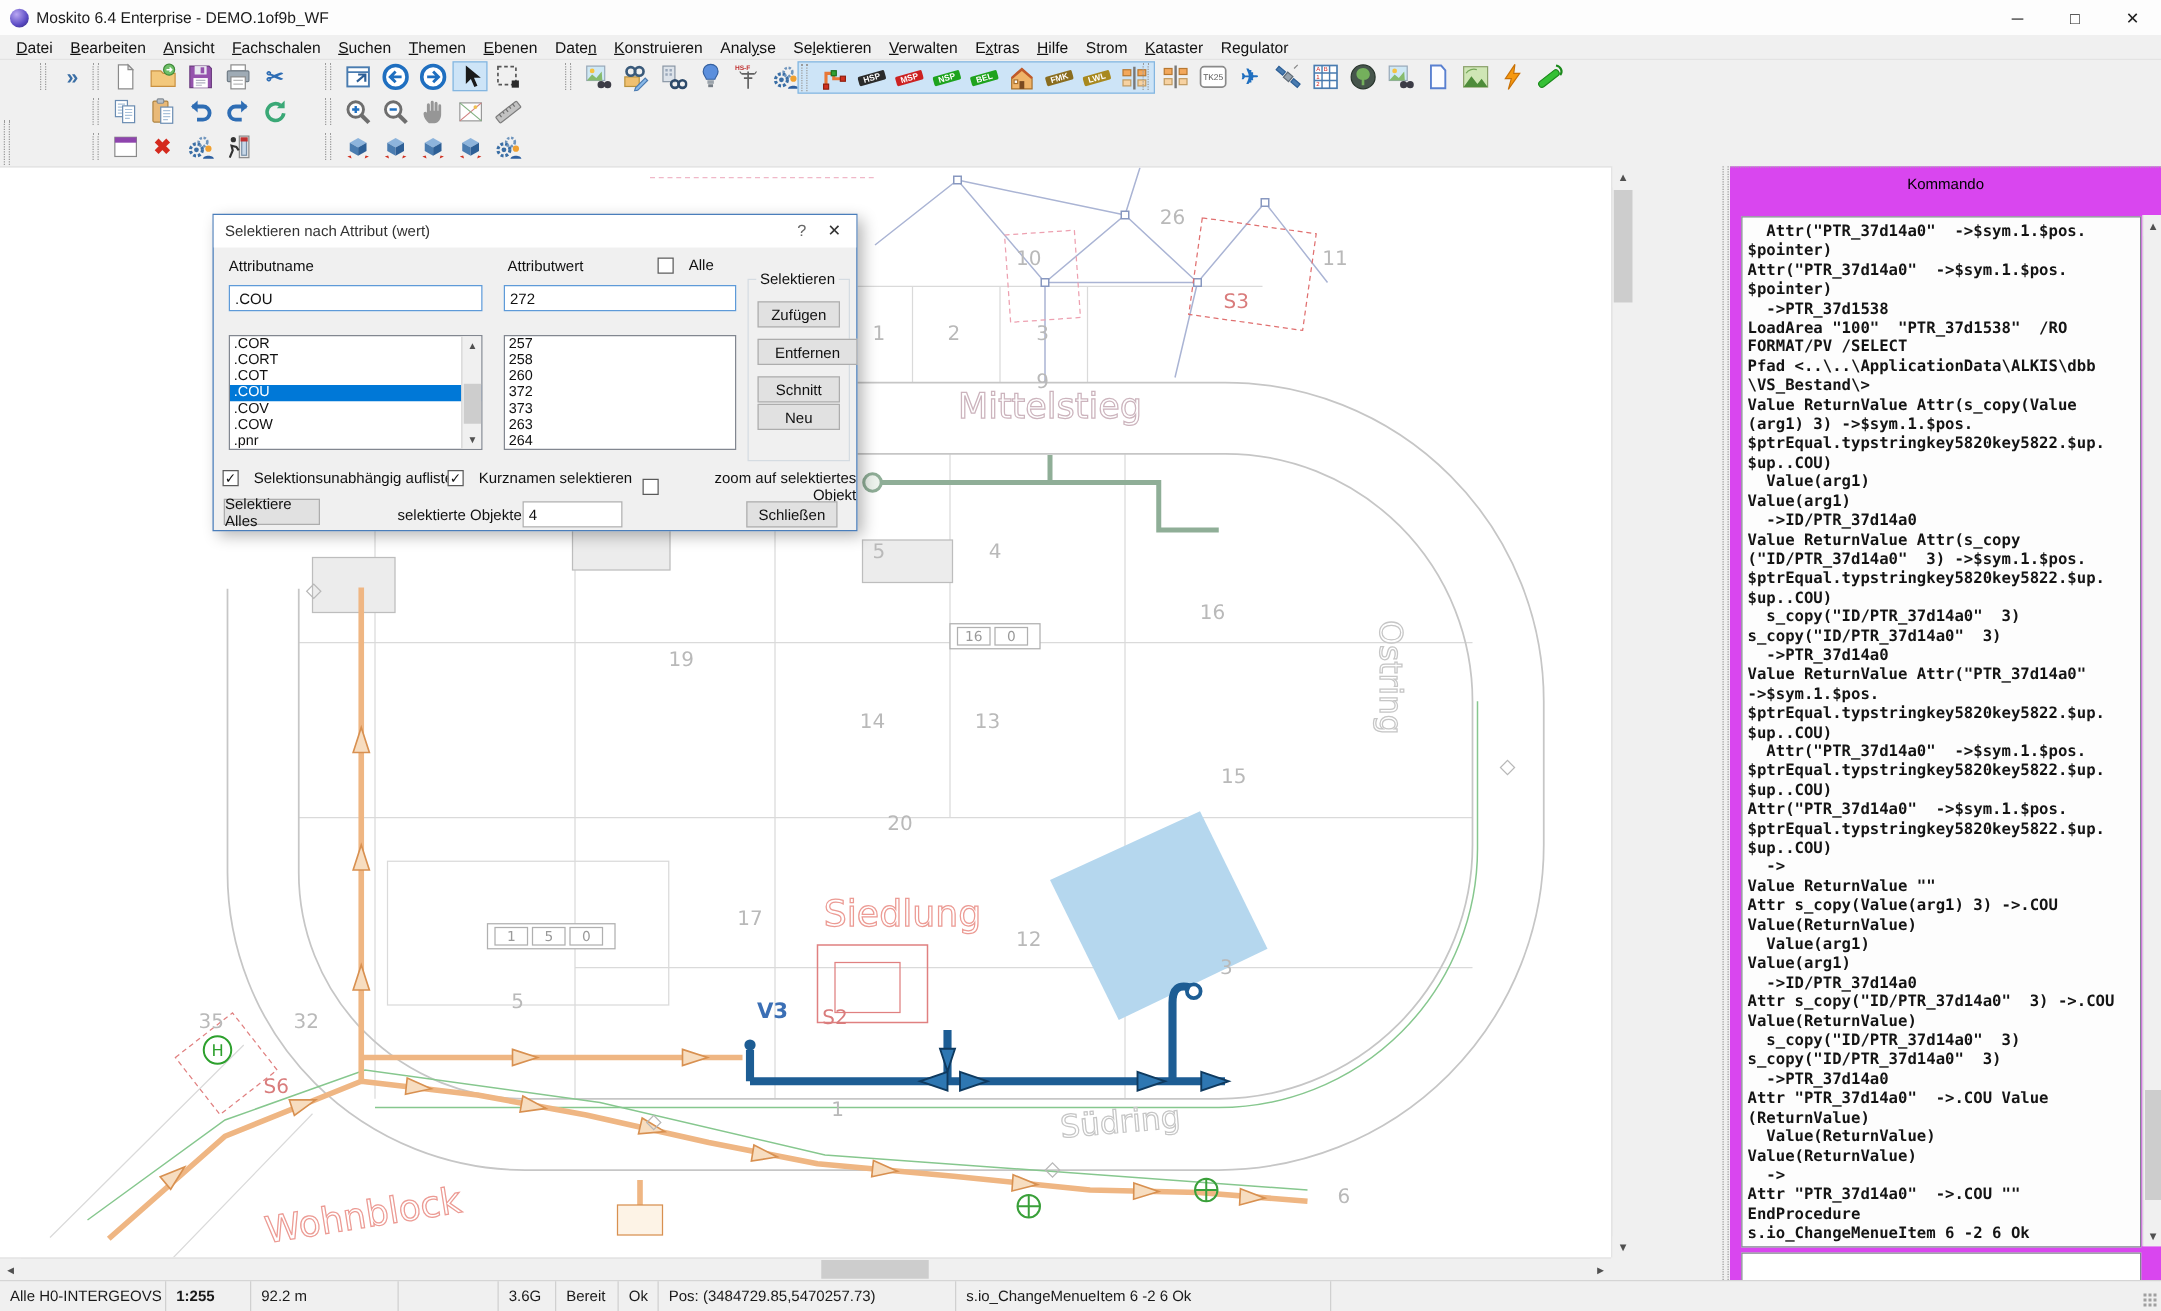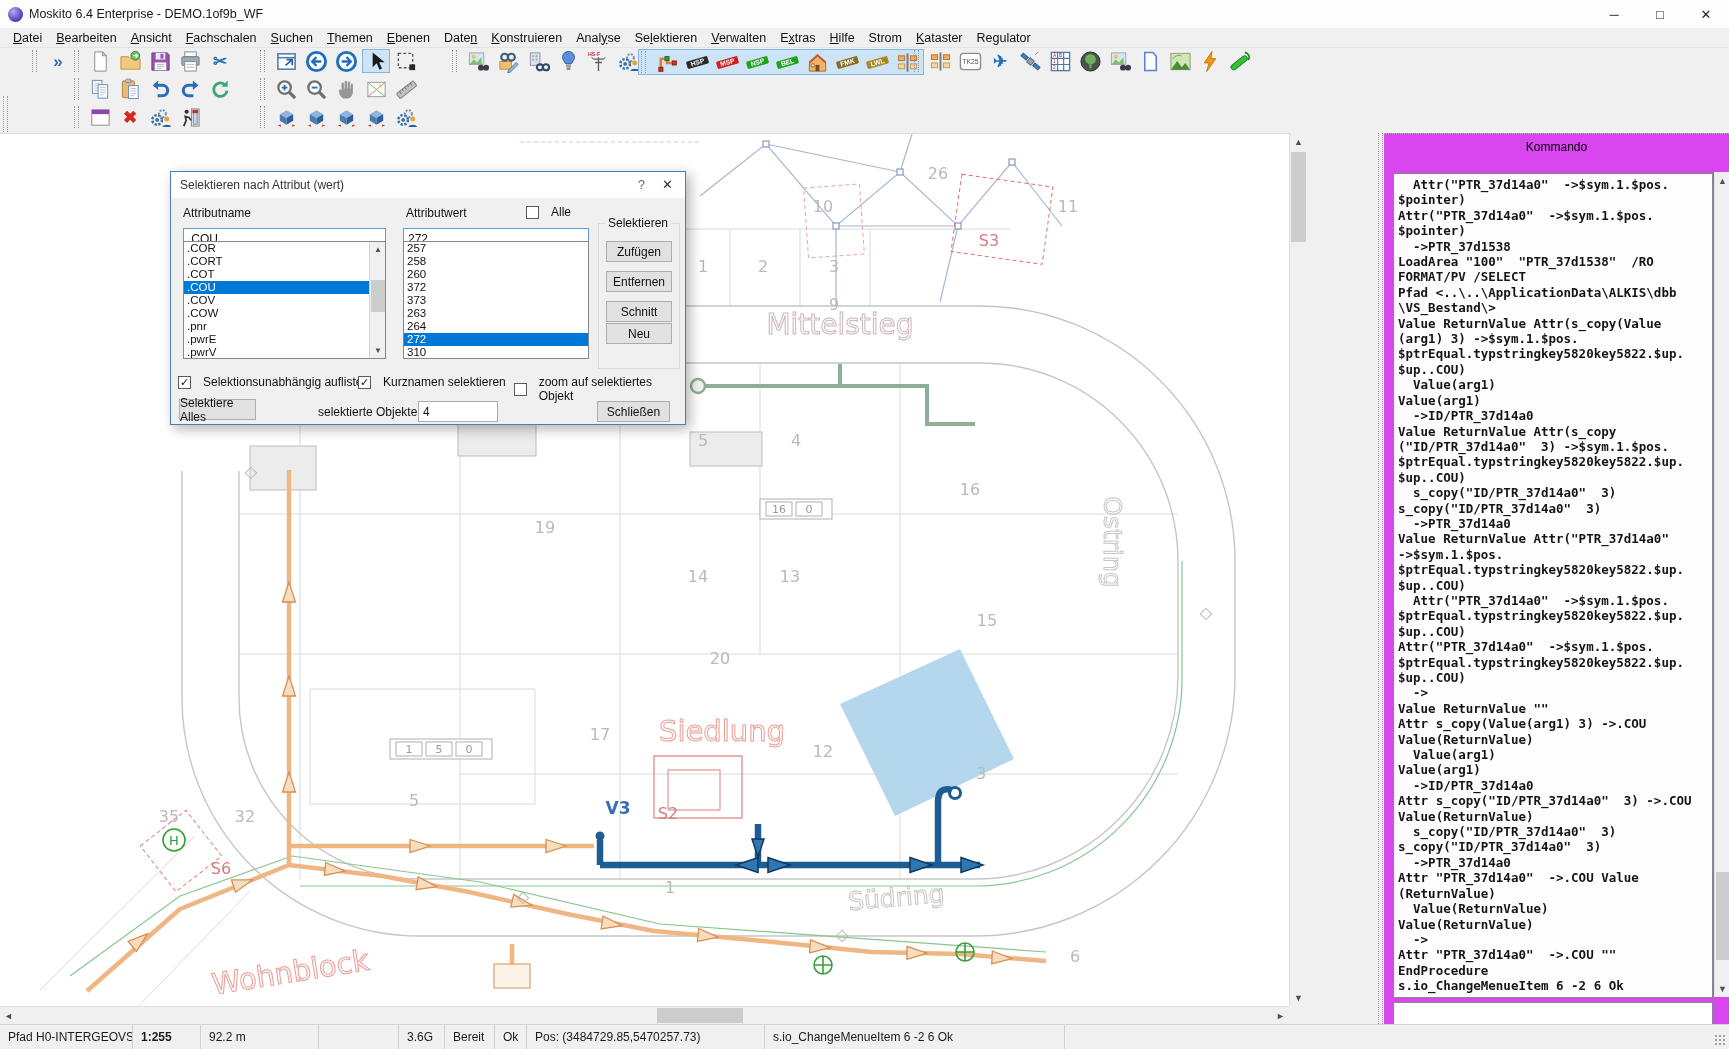--- a/index.html
+++ b/index.html
@@ -51,21 +51,21 @@
   .dialog { position:absolute; left:170px; top:171px; width:516px; height:254px;
     background:#f0f0f0; border:1px solid #4a7ebb; box-shadow:4px 4px 12px rgba(0,0,0,.3);
     font-size:12px; z-index:20; }
   .dlg-titlebar { height:26px; background:#ffffff; display:flex; align-items:center; }
   .dlg-title { padding-left:9px; color:#333; }
   .dlg-help { position:absolute; right:40px; top:5px; color:#666; font-size:13px; }
   .dlg-close { position:absolute; right:12px; top:5px; color:#333; font-size:13px; }
   .dlg-label { position:absolute; color:#111; }
   .dlg-input { position:absolute; height:21px; background:#fff; border:1px solid #5e9ad8;
     font-size:12px; font-family:"Liberation Sans",sans-serif; padding:0 4px; color:#111; }
-  .listbox { position:absolute; top:69px; height:118px; background:#fff;
+  .listbox { position:absolute; top:96px; height:92px; background:#fff;
     border:1px solid #828790; overflow:hidden; }
   .lb-item { height:13px; line-height:13px; padding-left:3px; font-size:11.5px; white-space:nowrap; }
   .lb-item.sel { background:#0078d7; color:#fff; }
   .lb-sb { position:absolute; right:0; top:0; bottom:0; width:16px; background:#f0f0f0;
     border-left:1px solid #d5d5d5; }
   .lb-sb .arr { position:absolute; left:0; width:16px; height:15px; display:flex;
     align-items:center; justify-content:center; font-size:8px; color:#505050; }
   .lb-sb .thumb { position:absolute; left:1px; width:14px; background:#cdcdcd; }
   .groupbox { position:absolute; left:427px; top:51px; width:82px; height:146px;
     border:1px solid #d5dce2; }
@@ -807,34 +807,34 @@
       <div class="lb-item">263</div>
       <div class="lb-item">264</div>
       <div class="lb-item sel">272</div>
       <div class="lb-item">310</div>
     </div>
   <div class="groupbox">
     <span class="gb-label">Selektieren</span>
   </div>
   <div id="dlg-group-buttons">
       <div class="dlg-btn" style="left: 435px; top: 69px; width: 66px;">Zufügen</div>
-      <div class="dlg-btn" style="left: 435px; top: 99px; width: 66px;">Entfernen</div>
+      <div class="dlg-btn" style="left: 435px; top: 99px; width: 80px;">Entfernen</div>
       <div class="dlg-btn" style="left: 435px; top: 129px; width: 66px;">Schnitt</div>
       <div class="dlg-btn" style="left: 435px; top: 151px; width: 66px;">Neu</div>
     </div>
   <div id="dlg-checkboxes">
       <div class="chk" style="left: 7px; top: 203px;">
         <span class="box">✓</span>
         <span>Selektionsunabhängig auflisten</span>
       </div>
       <div class="chk" style="left: 187px; top: 203px;">
         <span class="box">✓</span>
         <span>Kurznamen selektieren</span>
       </div>
-      <div class="chk" style="left: 343px; top: 203px;">
+      <div class="chk" style="left: 343px; top: 203px; text-align: right;">
         <span class="box"></span>
         <span>zoom auf selektiertes Objekt</span>
       </div>
     </div>
   <div class="dlg-btn" style="left:8px; top:227px; width:77px">Selektiere Alles</div>
   <div class="dlg-label" style="left:147px; top:233px">selektierte Objekte</div>
   <input class="dlg-input" style="left: 247px; top: 229px; width: 80px; border-color: rgb(173, 173, 173);" value="4">
   <div class="dlg-btn" style="left:426px; top:229px; width:73px">Schließen</div>
 </div>
 
@@ -898,21 +898,21 @@
     </div>
   <input class="kb-input" value="" style="">
 </div>
 <div class="sb" id="kb-sb">
   <div class="arr" style="top:0">▲</div>
   <div class="thumb" style="left:1px; width:13px; top:700px; height:88px"></div>
   <div class="arr" style="bottom:0">▼</div>
 </div>
 
 <div class="statusbar" id="statusbar">
-    <div class="sb-field" style="width: 133px;">Pfad H0-INTERGEOVS</div>
+    <div class="sb-field" style="width: 133px;">Alle H0-INTERGEOVS</div>
     <div class="sb-field" style="width: 68px; font-weight: bold;">1:255</div>
     <div class="sb-field" style="width: 118px;">92.2 m</div>
     <div class="sb-field" style="width: 80px;"></div>
     <div class="sb-field" style="width: 46px;">3.6G</div>
     <div class="sb-field" style="width: 50px;">Bereit</div>
     <div class="sb-field" style="width: 32px;">Ok</div>
     <div class="sb-field" style="width: 238px;">Pos: (3484729.85,5470257.73)</div>
     <div class="sb-field" style="width: 300px;">s.io_ChangeMenueItem 6 -2 6 Ok</div>
   </div>
 <div class="resize-grip"></div>

